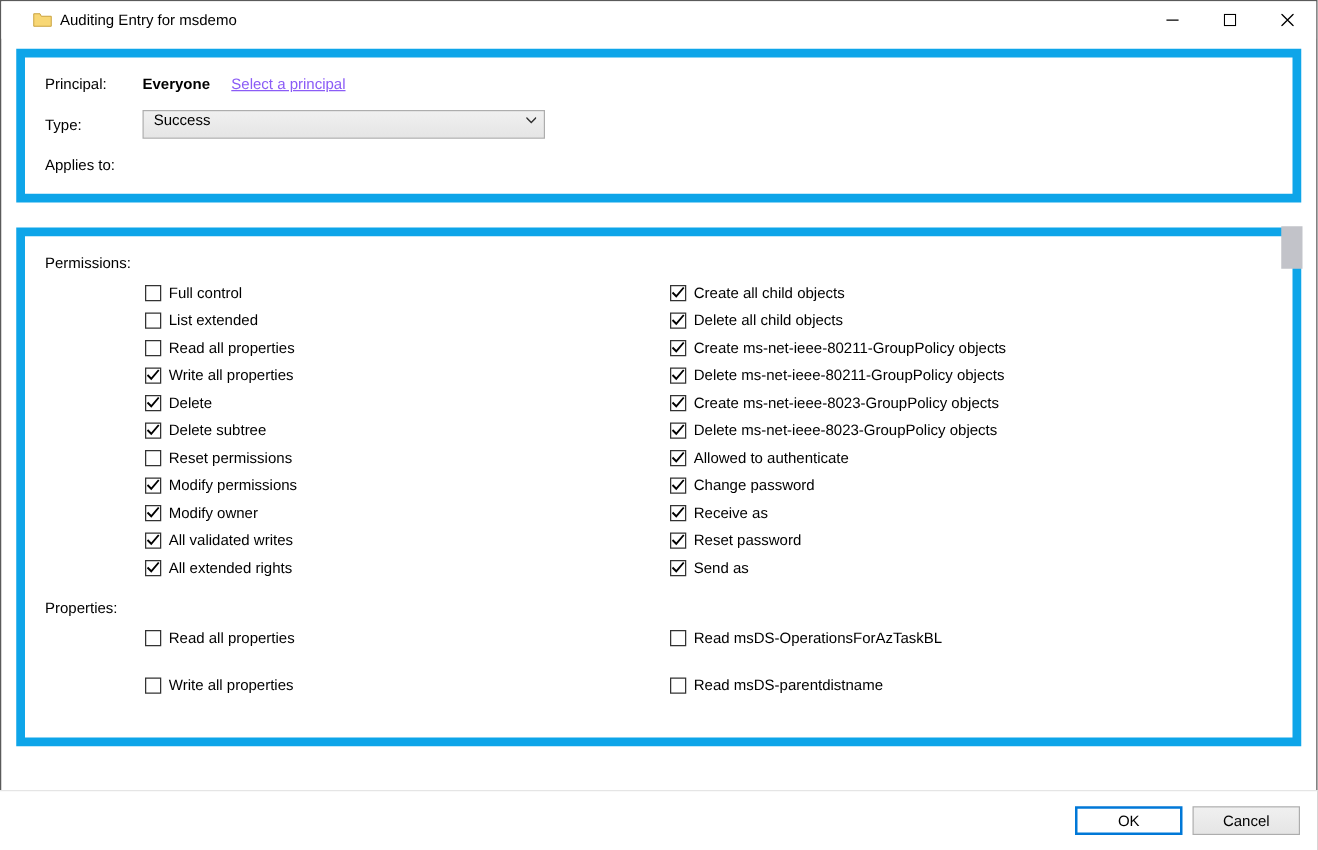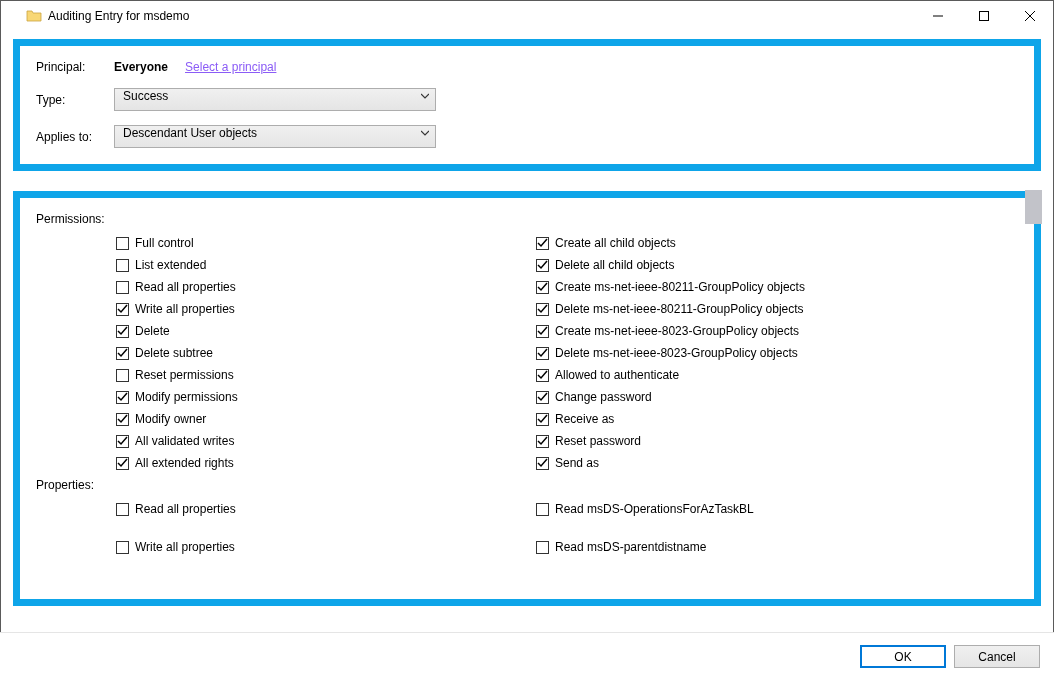--- a/index.html
+++ b/index.html
@@ -75,21 +75,21 @@
       top: 0; left: 0;
       width: 17px; height: 34px;
       background: #c2c3c9;
     }
     .perm-panel { height: 415px; overflow: hidden; padding-bottom:0; }
     .section-label { margin-bottom: 10px; }
     .perm-cols {
       display: flex;
       padding-left: 80px;
       gap: 0;
-      margin-bottom: 8px;
+      margin-bottom: 18px;
     }
     .perm-col { width: 420px; display: flex; flex-direction: column; gap: 8px; }
     .checkrow { display: flex; align-items: center; gap: 6px; }
     .checkbox {
       width: 13px; height: 13px;
       border: 1px solid #333;
       display: inline-flex;
       align-items: center;
       justify-content: center;
       flex-shrink: 0;
@@ -174,26 +174,20 @@
       <span class="form-label">Type:</span>
       <div class="combo">
         <span>Success</span>
         <span class="chev"><svg viewBox="0 0 8 8">
               <path d="M0 2 L4 6 L8 2" fill="none" stroke="#333" stroke-width="1.2"></path>
             </svg></span>
       </div>
     </div>
     <div class="form-row" style="margin-bottom:0;">
       <span class="form-label">Applies to:</span>
-      <div class="combo">
-        <span>Descendant User objects</span>
-        <span class="chev"><svg viewBox="0 0 8 8">
-              <path d="M0 2 L4 6 L8 2" fill="none" stroke="#333" stroke-width="1.2"></path>
-            </svg></span>
-      </div>
     </div>
   </div>
 
   <div class="perm-panel-wrap">
     <div class="panel perm-panel">
       <div class="section-label">Permissions:</div>
       <div class="perm-cols">
         <div class="perm-col" id="perm-left">
             <div class="checkrow">
               <span class="checkbox"></span>

